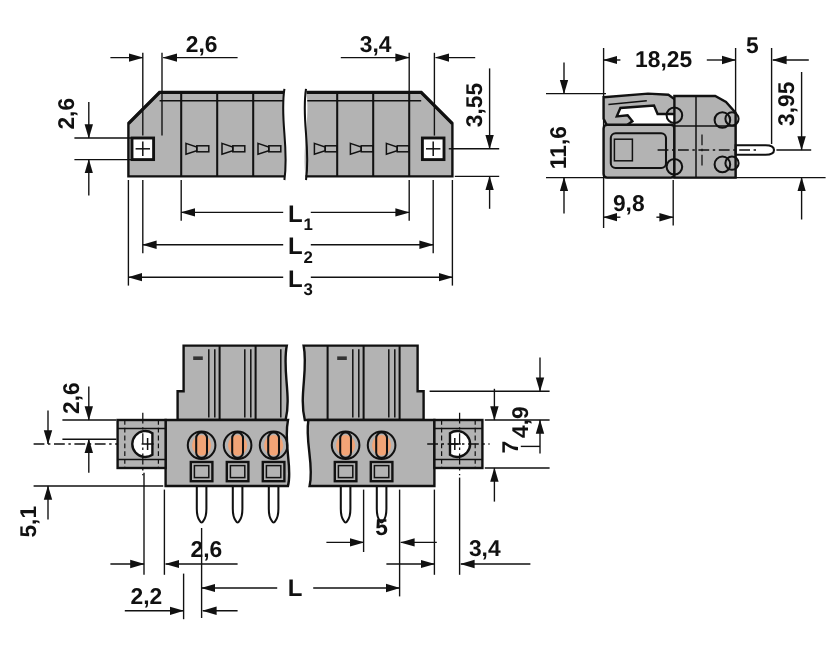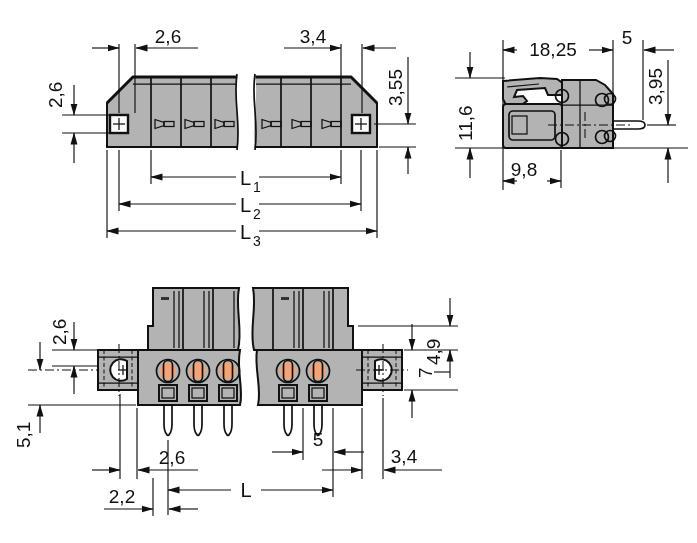--- a/index.html
+++ b/index.html
@@ -1,16 +1,16 @@
 <!DOCTYPE html>
 <html><head>
 <meta charset="utf-8">
 <style>
   html,body{margin:0;padding:0;background:#fff;}
-  .stage{width:697px;height:530px;position:relative;background:#fff;overflow:hidden;}
+  .stage{width:697px;height:530px;position:relative;background:#fff;overflow:hidden;font-weight:bold;}
   svg{display:block;}
   text{font-family:"Liberation Sans","DejaVu Sans",sans-serif;fill:#111;}
   .dim{font-size:19px;}
   .dimsub{font-size:14px;}
   .dimL{font-size:20px;}
   line,path,rect,circle,ellipse,polygon{vector-effect:none;}
   .thin{stroke:#111;stroke-width:1.15;fill:none;}
   .cl{stroke:#111;stroke-width:1.05;fill:none;stroke-dasharray:9 3 2 3;}
   .dash{stroke:#111;stroke-width:1;fill:none;stroke-dasharray:4 2.5;}
   .o2{stroke:#111;stroke-width:2;}

